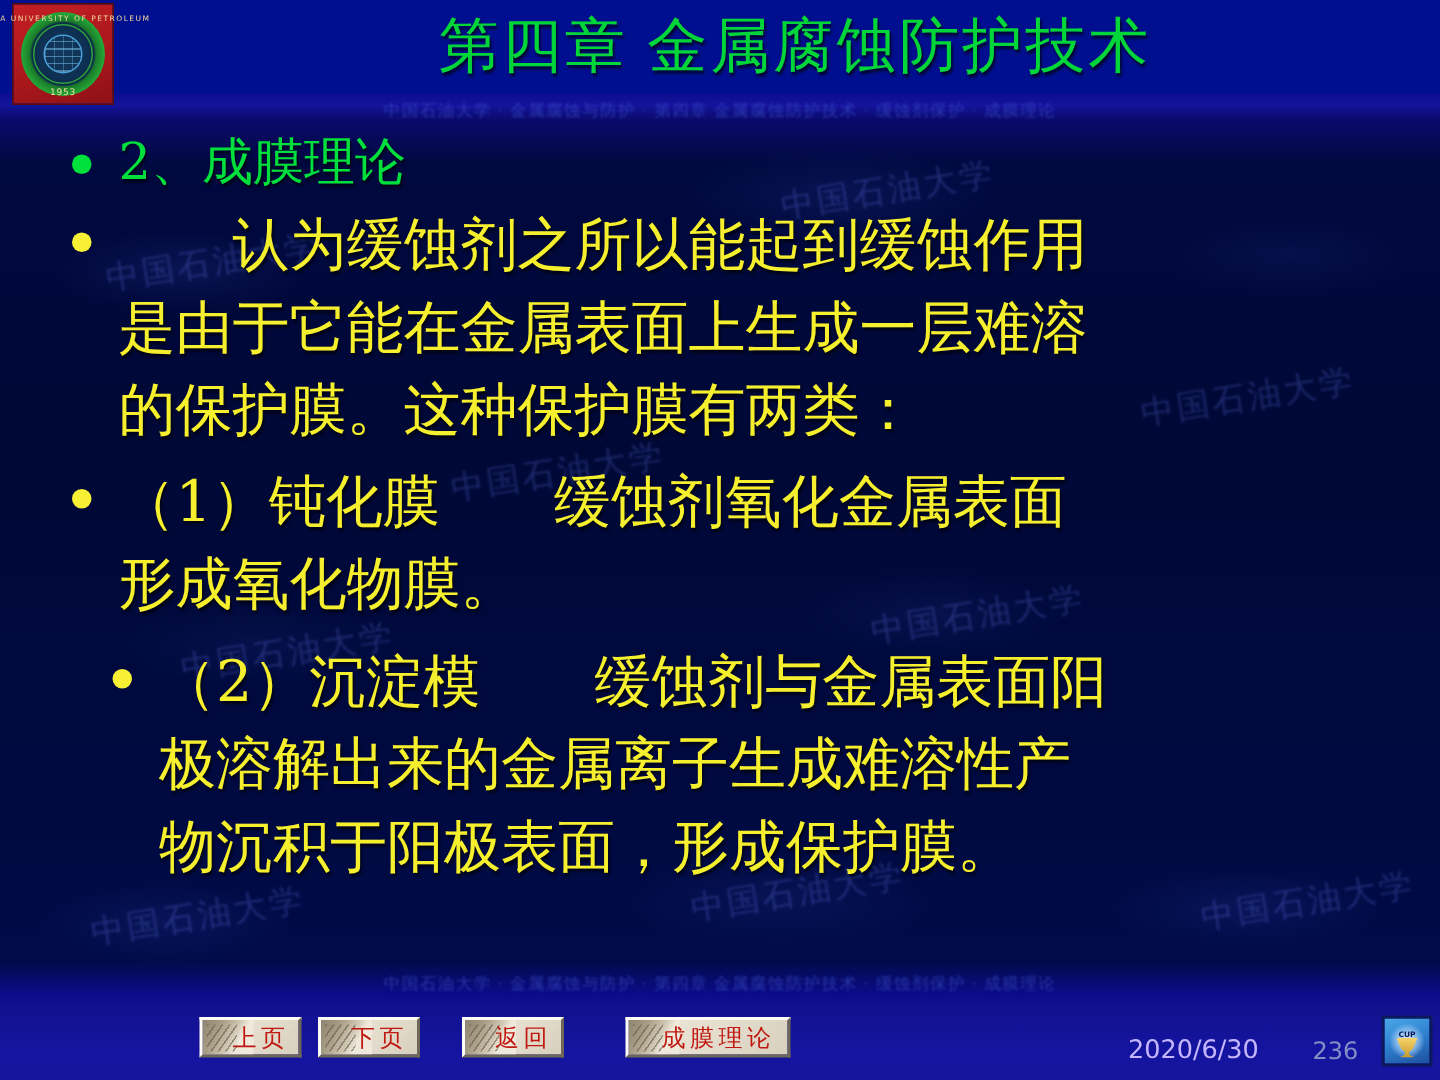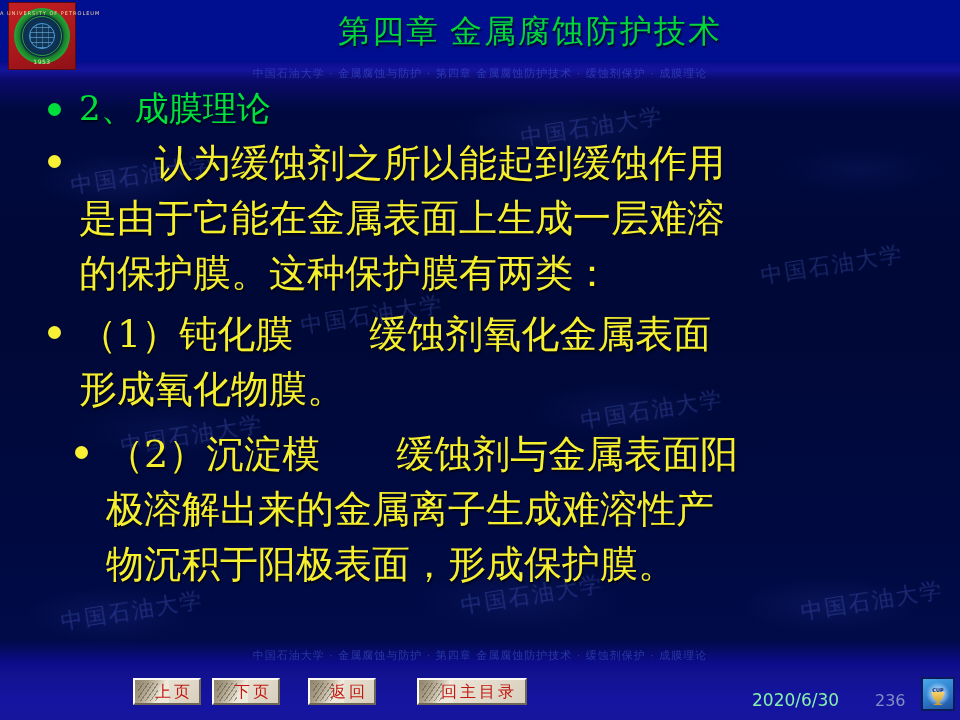--- a/index.html
+++ b/index.html
@@ -65,20 +65,21 @@
     position: absolute;
     left: 0; right: 0;
     text-align: center;
     color: rgba(70,90,215,0.55);
     font-size: 11px;
     letter-spacing: 1px;
     white-space: nowrap;
     overflow: hidden;
     filter: blur(0.7px);
     pointer-events: none;
+    font-family: Liberation Serif, serif;
   }
 
   
   .header {
     position: absolute;
     left: 0; top: 0;
     width: 960px; height: 62px;
   }
   .logo {
     position: absolute;
@@ -132,23 +133,23 @@
     color: #f3d9a0;
     letter-spacing: 1px;
     white-space: nowrap;
   }
   .title {
     position: absolute;
     left: 170px; top: 2px;
     width: 720px;
     text-align: center;
     color: #00d63a;
-    font-size: 32px;
+    font-size: 40px;
     line-height: 58px;
-    font-family: Liberation Serif, serif;
+    font-family: Liberation Sans, sans-serif;
     letter-spacing: 2px;
     text-shadow: 1px 2px 2px rgba(0,0,0,0.75);
     white-space: nowrap;
   }
 
   
   .content {
     position: absolute;
     left: 0; top: 84px;
     width: 775px;
@@ -232,21 +233,21 @@
     white-space: nowrap;
   }
   .btn-prev { left: 133px; width: 68px; }
   .btn-next { left: 212px; width: 68px; }
   .btn-back { left: 308px; width: 68px; }
   .btn-home { left: 417px; width: 110px; }
 
   .date {
     position: absolute;
     left: 752px; top: 690px;
-    color: #86efac;
+    color: #c4b5fd;
     font-size: 17px;
     font-family: "DejaVu Sans", "Liberation Sans", sans-serif;
     letter-spacing: 0px;
     white-space: nowrap;
   }
   .pageno {
     position: absolute;
     left: 875px; top: 691px;
     color: #7f8fc4;
     font-size: 16px;
@@ -355,21 +356,21 @@
       <span class="lbl">下页</span>
     </div>
 
     <div class="navbtn btn-back">
       <span class="wedge"></span>
       <span class="lbl">返回</span>
     </div>
 
     <div class="navbtn btn-home">
       <span class="wedge"></span>
-      <span class="lbl">回主目录</span>
+      <span class="lbl">成膜理论</span>
     </div>
 
   </div>
 
   <div class="date">2020/6/30</div>
   <div class="pageno">236</div>
 
   <div class="crest">
     <div class="star"></div>
     <div class="txt">CUP</div>

